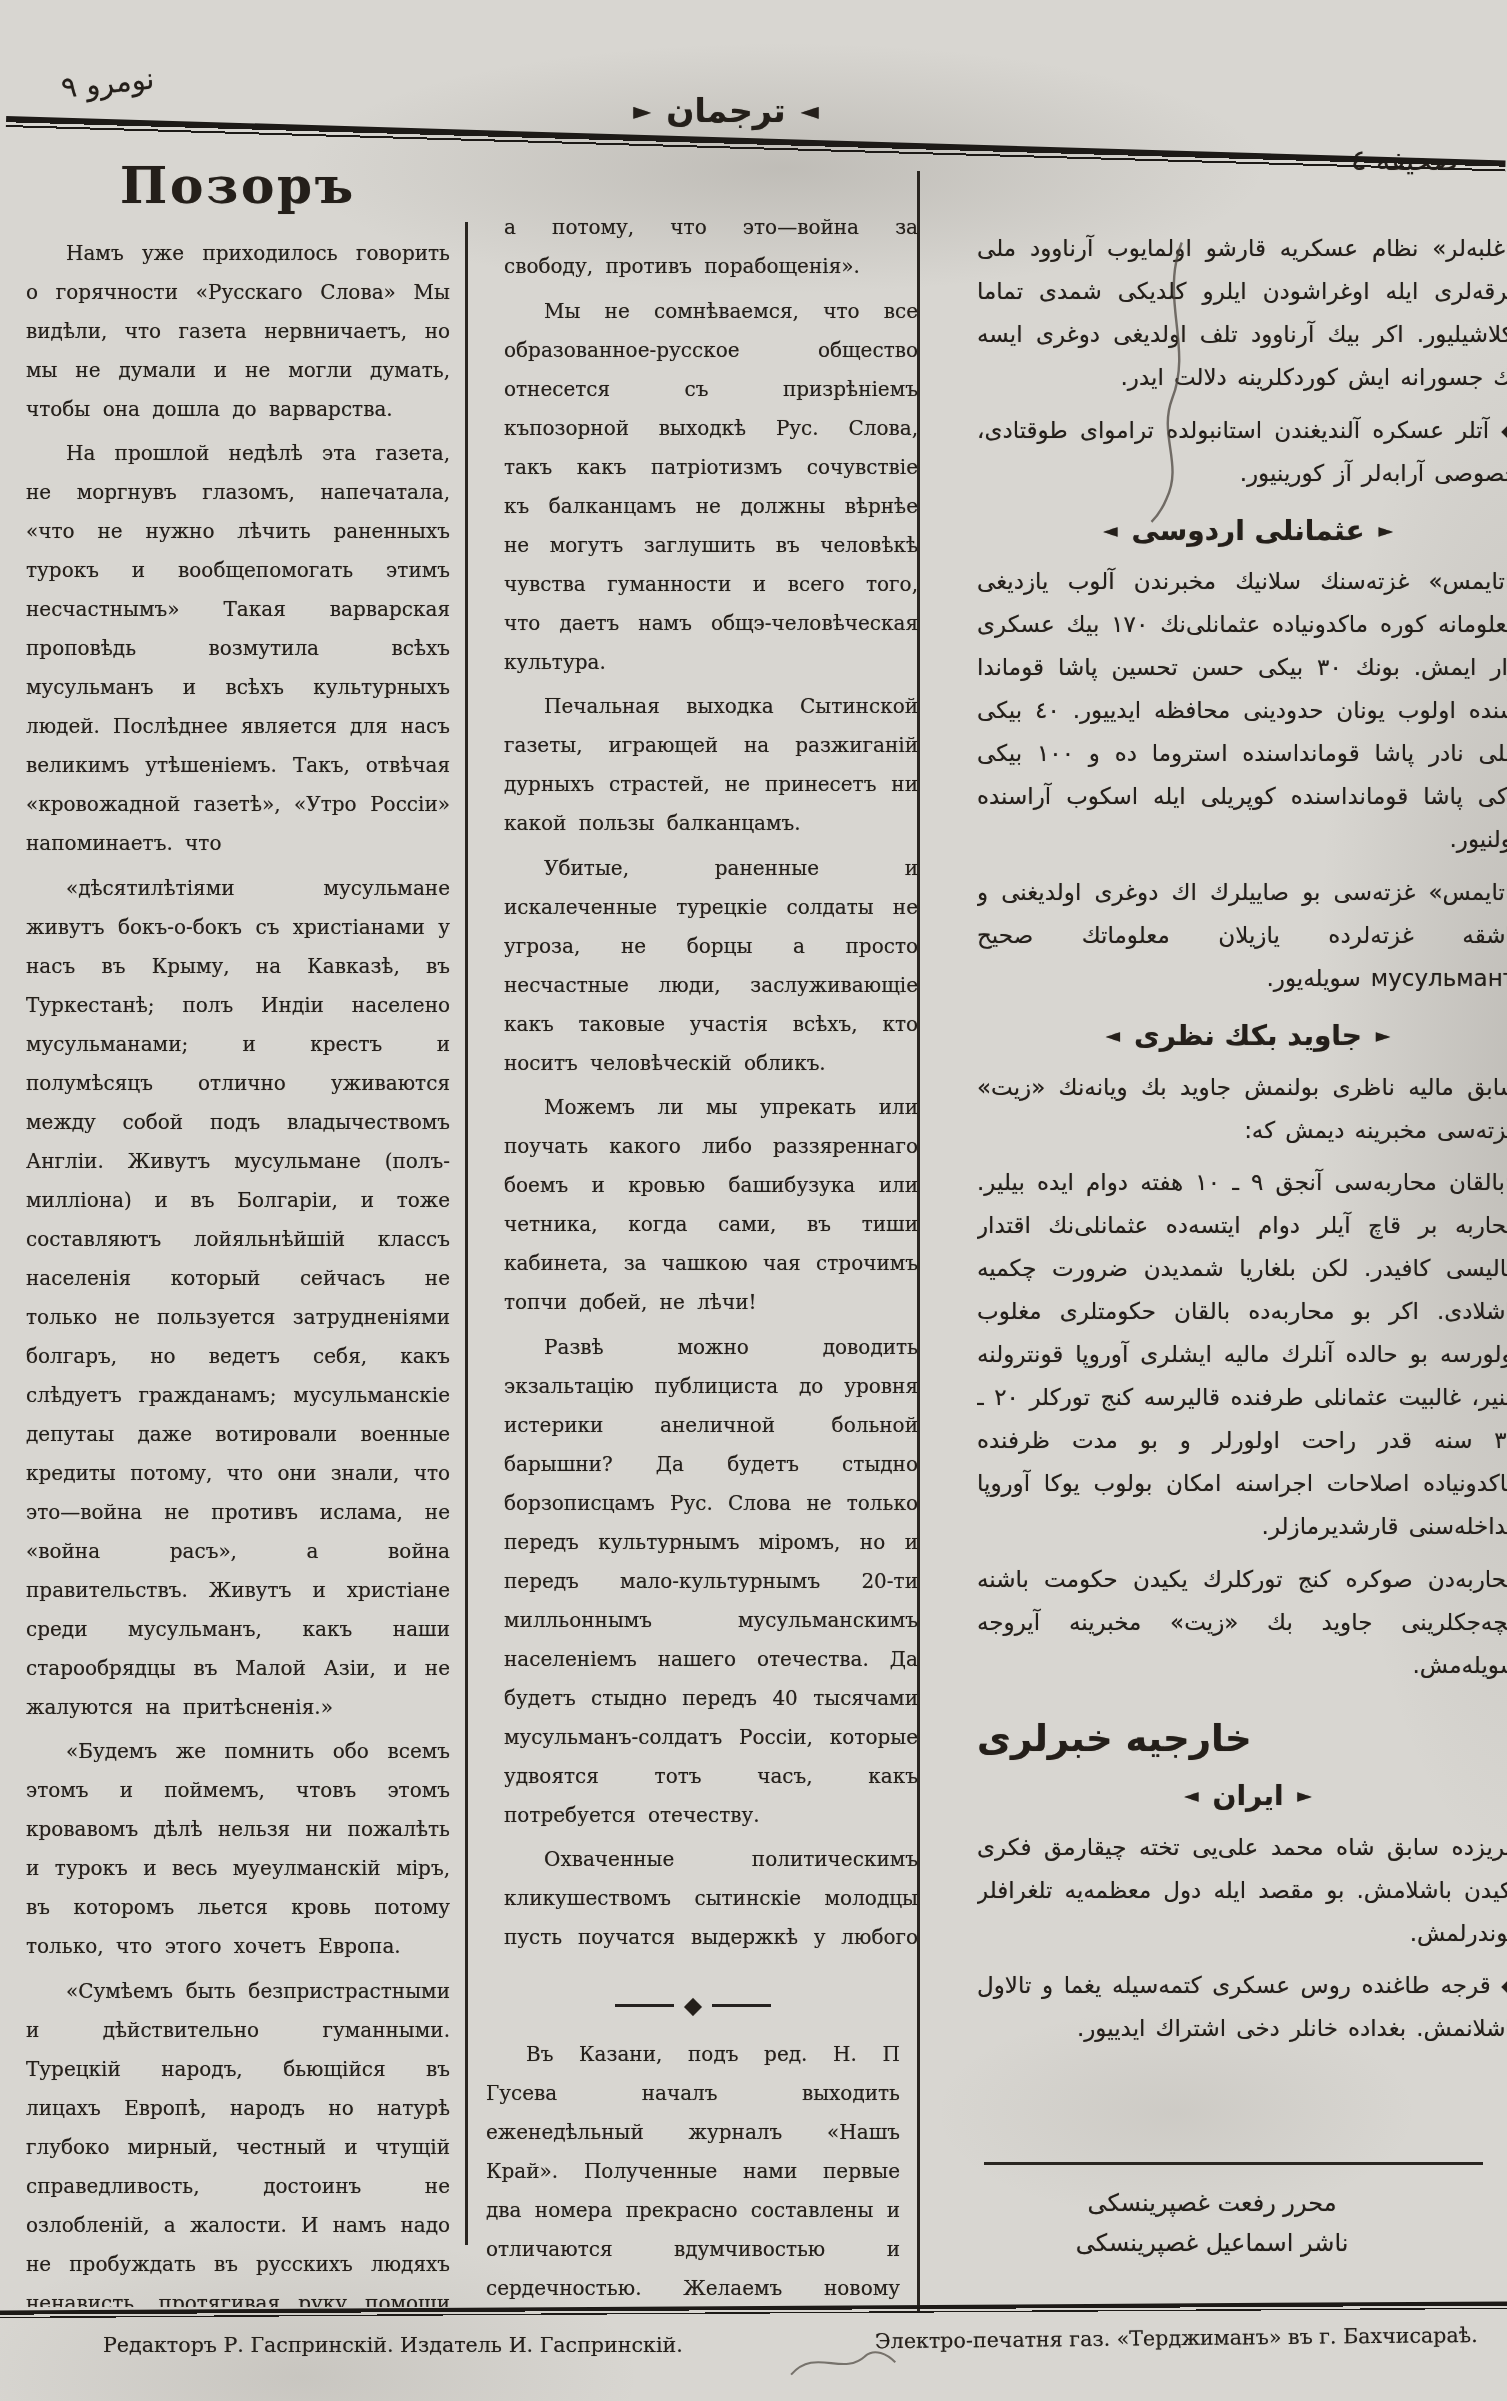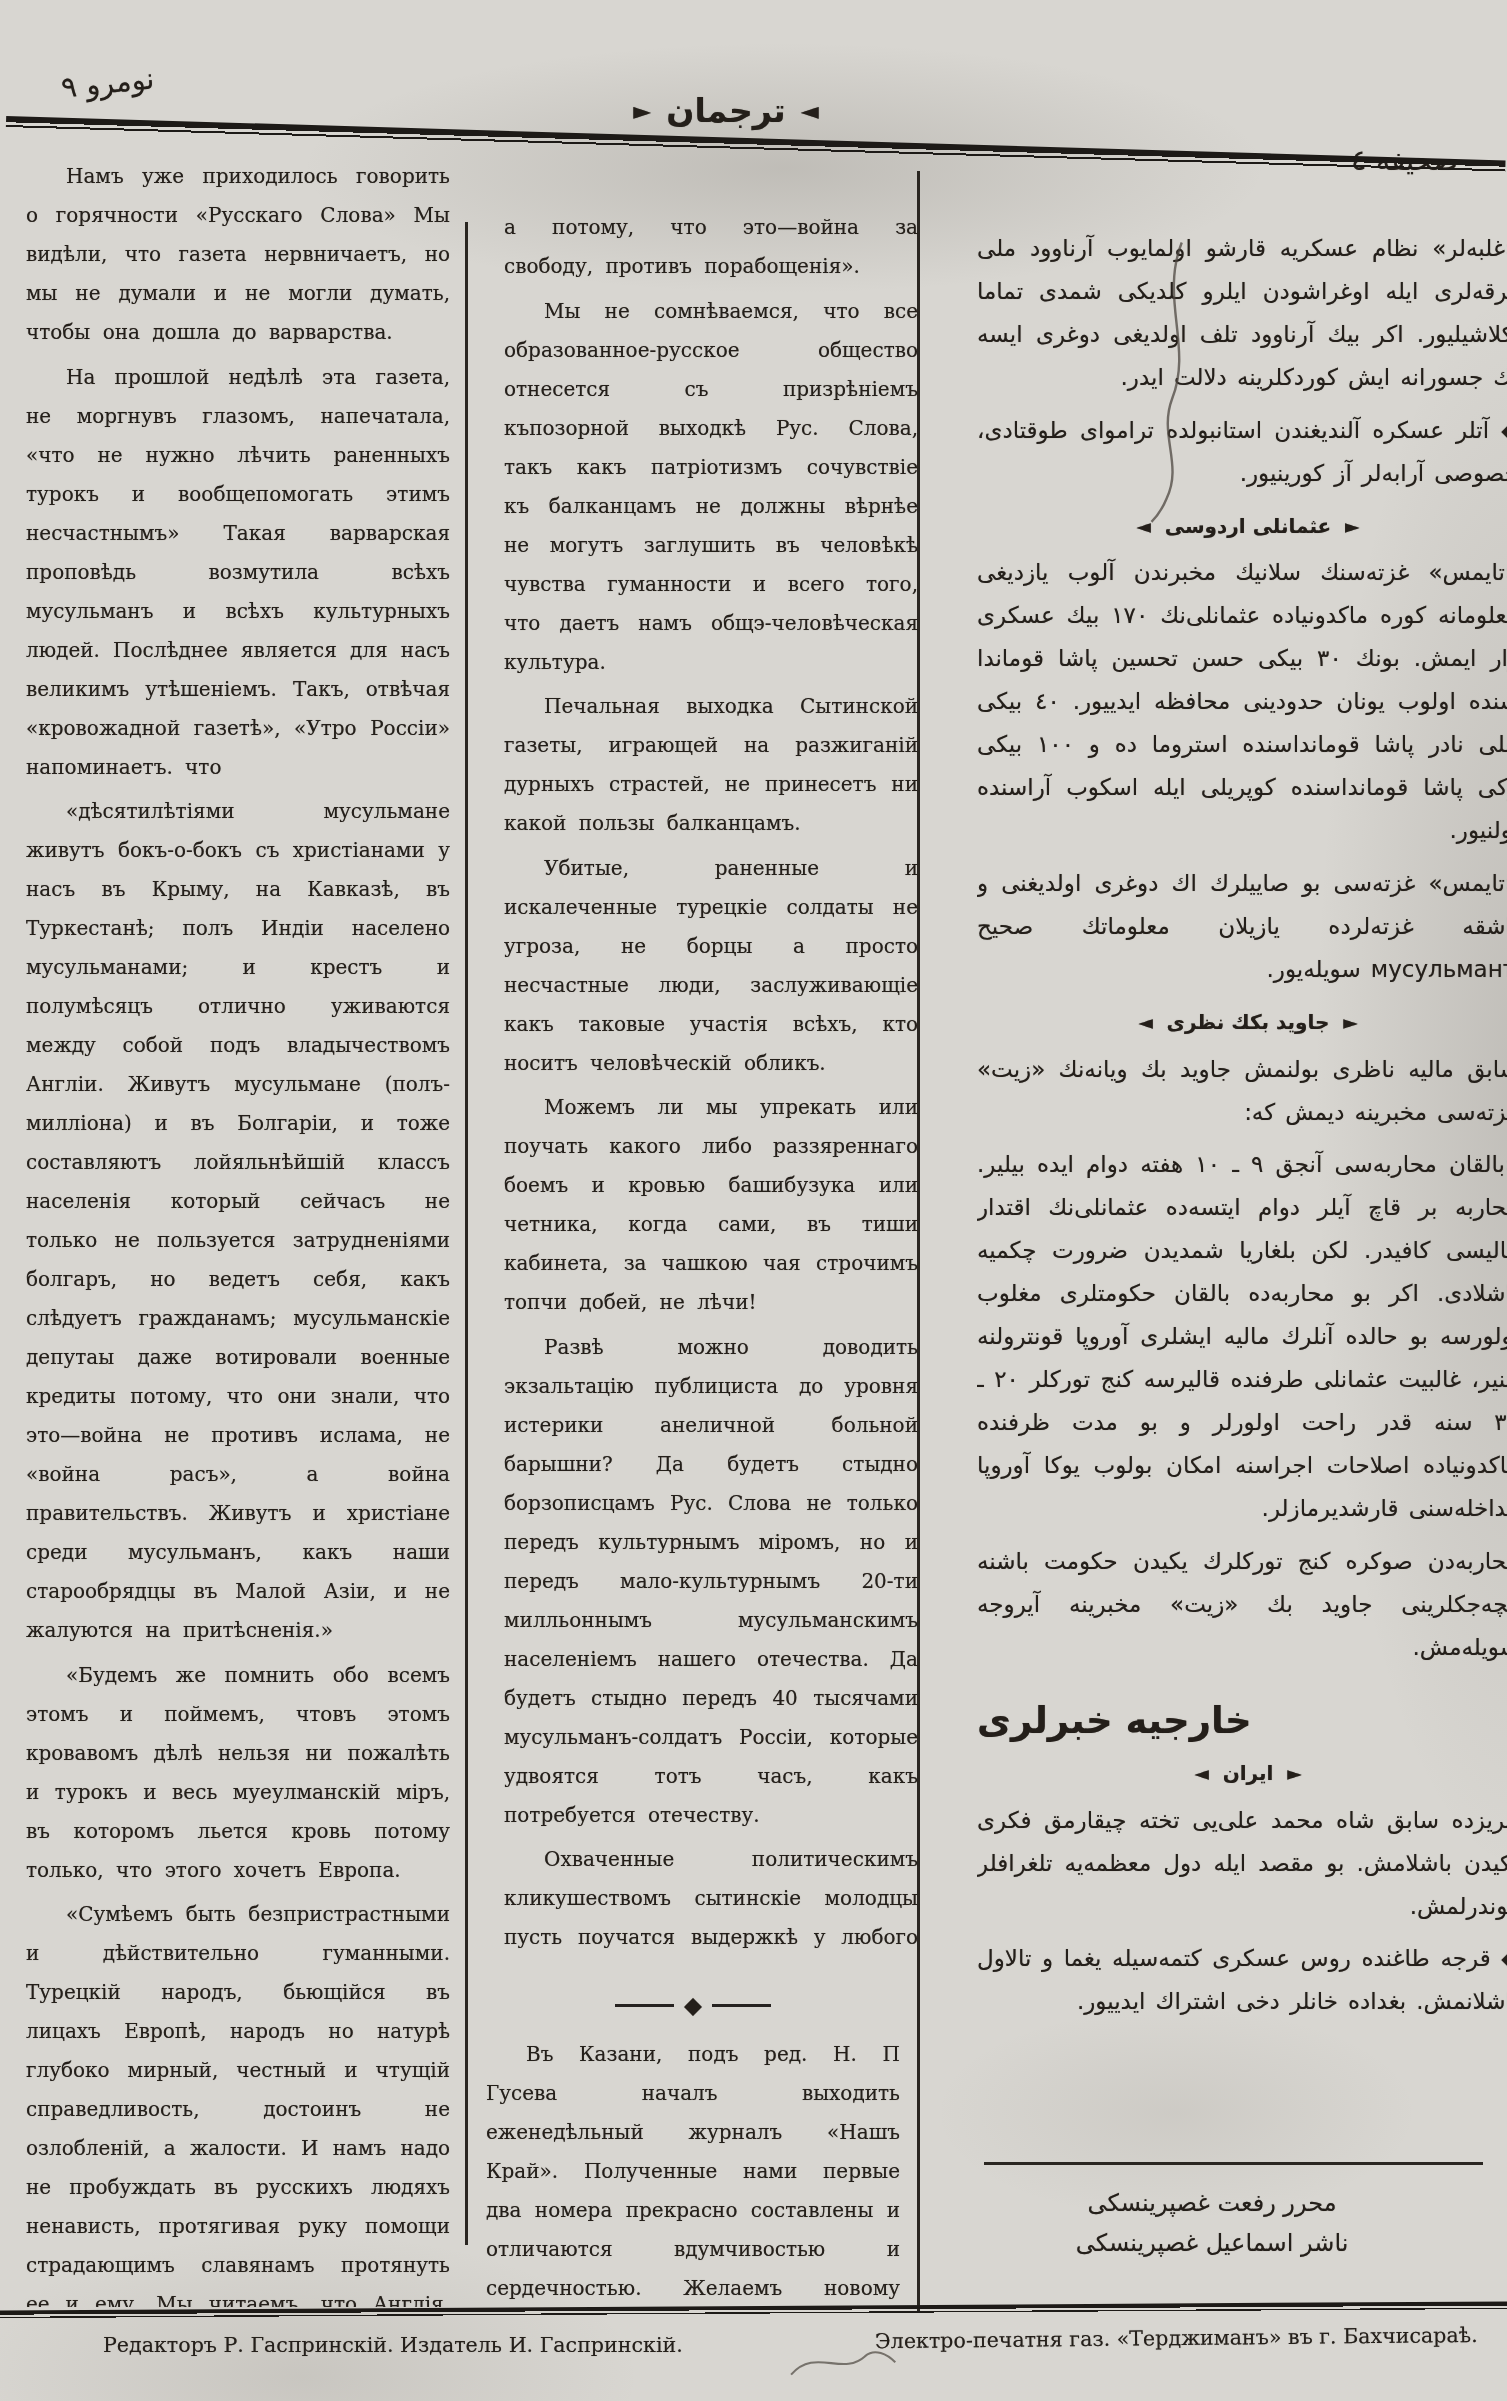--- a/index.html
+++ b/index.html
@@ -34,21 +34,21 @@
   #col1{left:26px;top:157px;width:424px;height:2150px;}
   #col2{left:486px;top:208px;width:414px;height:1756px;margin-left:18px;}
   #col2-tail{left:486px;top:1987px;width:414px;height:323px;position:absolute;overflow:hidden;}
   #col3{left:977px;top:227px;width:542px;height:1927px;direction:rtl;}
   #col3-sig{left:941px;top:2162px;width:542px;position:absolute;direction:rtl;}
   .headline{font:700 50px/1.15 "DejaVu Serif",serif;text-align:center;letter-spacing:2.8px;margin:0 0 19px;}
   .ru-para{font:20px/39px "DejaVu Serif",serif;text-align:justify;word-spacing:.3em;text-indent:40px;margin:0 0 5.5px;}
   .no-indent{text-indent:0;}
   .ar-para{font-family:"DejaVu Sans",sans-serif;font-size:23px;line-height:43px;text-align:justify;word-spacing:.12em;margin:0 0 9.6px;}
   .ar-head{display:flex;align-items:center;justify-content:center;gap:13.8px;margin:19px 0 13.8px;font-family:"DejaVu Sans",sans-serif;}
-  .ar-head .ht{font-size:20px;font-weight:bold;}
+  .ar-head .ht{font-size:28px;font-weight:bold;}
   .ar-head .orn{font-size:19px;}
   .ar-head-big{font-family:"DejaVu Sans",sans-serif;font-size:37px;font-weight:bold;text-align:left;margin:30px 0 9.6px;}
   
   .divider{display:flex;align-items:center;justify-content:center;gap:9.6px;margin:6.9px 0 18px;}
   .divider .dline{width:59px;height:2.8px;background:#262220;}
   .divider .ddiamond{font-size:23.4px;line-height:1;}
   
   .sig-rule{width:92%;height:3.4px;background:#2a2621;margin:0 0 18px;}
   .sig-line{font-family:"DejaVu Sans",sans-serif;font-size:24px;line-height:40px;text-align:center;}
   
@@ -72,20 +72,21 @@
     <span class="mast-title ink">ترجمان</span>
     <span class="orn ink">◄</span>
   </div>
   <div class="page-no ink">صحيفه ٤</div>
   <div class="header-rule"></div>
 
   <div class="vrule" id="vrule-1"></div>
   <div class="vrule" id="vrule-2"></div>
 
   <div class="col ink" id="col1">
+    <h1 class="headline">Позоръ</h1>
     <p class="ru-para">Намъ уже приходилось говорить о горячности «Русскаго Слова» Мы видѣли, что газета нервничаетъ, но мы не думали и не могли думать, чтобы она дошла до варварства.</p>
     <p class="ru-para">На прошлой недѣлѣ эта газета, не моргнувъ глазомъ, напечатала, «что не нужно лѣчить раненныхъ турокъ и вообщепомогать этимъ несчастнымъ» Такая варварская проповѣдь возмутила всѣхъ мусульманъ и всѣхъ культурныхъ людей. Послѣднее является для насъ великимъ утѣшеніемъ. Такъ, отвѣчая «кровожадной газетѣ», «Утро Россіи» напоминаетъ. что</p>
     <p class="ru-para">«дѣсятилѣтіями мусульмане живутъ бокъ-о-бокъ съ христіанами у насъ въ Крыму, на Кавказѣ, въ Туркестанѣ; полъ Индіи населено мусульманами; и крестъ и полумѣсяцъ отлично уживаются между собой подъ владычествомъ Англіи. Живутъ мусульмане (полъ-милліона) и въ Болгаріи, и тоже составляютъ лойяльнѣйшій классъ населенія который сейчасъ не только не пользуется затрудненіями болгаръ, но ведетъ себя, какъ слѣдуетъ гражданамъ; мусульманскіе депутаы даже вотировали военные кредиты потому, что они знали, что это—война не противъ ислама, не «война расъ», а война правительствъ. Живутъ и христіане среди мусульманъ, какъ наши старообрядцы въ Малой Азіи, и не жалуются на притѣсненія.»</p>
     <p class="ru-para">«Будемъ же помнить обо всемъ этомъ и поймемъ, чтовъ этомъ кровавомъ дѣлѣ нельзя ни пожалѣть и турокъ и весь муеулманскій міръ, въ которомъ льется кровь потому только, что этого хочетъ Европа.</p>
     <p class="ru-para">«Сумѣемъ быть безпристрастными и дѣйствительно гуманными. Турецкій народъ, бьющійся въ лицахъ Европѣ, народъ но натурѣ глубоко мирный, честный и чтущій справедливость, достоинъ не озлобленій, а жалости. И намъ надо не пробуждать въ русскихъ людяхъ ненависть, протягивая руку помощи страдающимъ славянамъ протянуть ее и ему. Мы читаемъ, что Англія, Франція, даже та же Австрія, посылаютъ свои отряды «Краснаго Креста» на помощь туркамъ. А мы культивируемъ злобу».</p>
 
   </div>
 
   <div class="col ink" id="col2">
     <p class="ru-para no-indent">а потому, что это—война за свободу, противъ порабощенія».</p>

